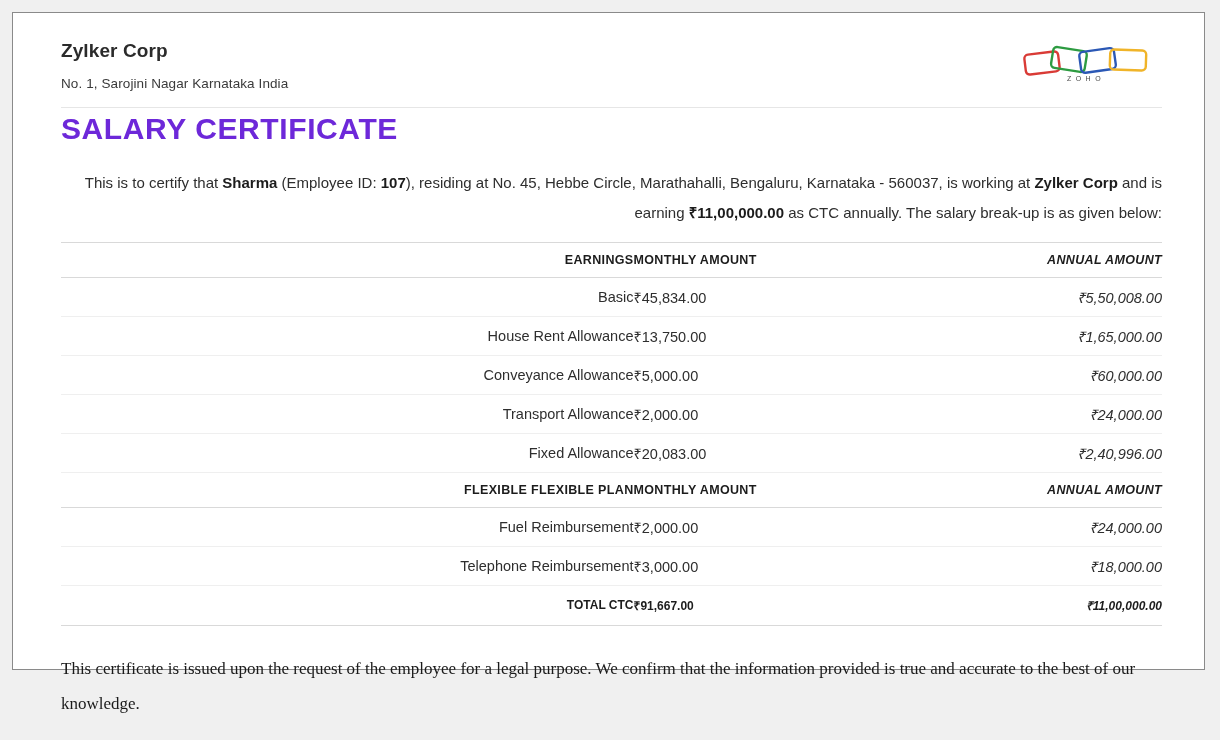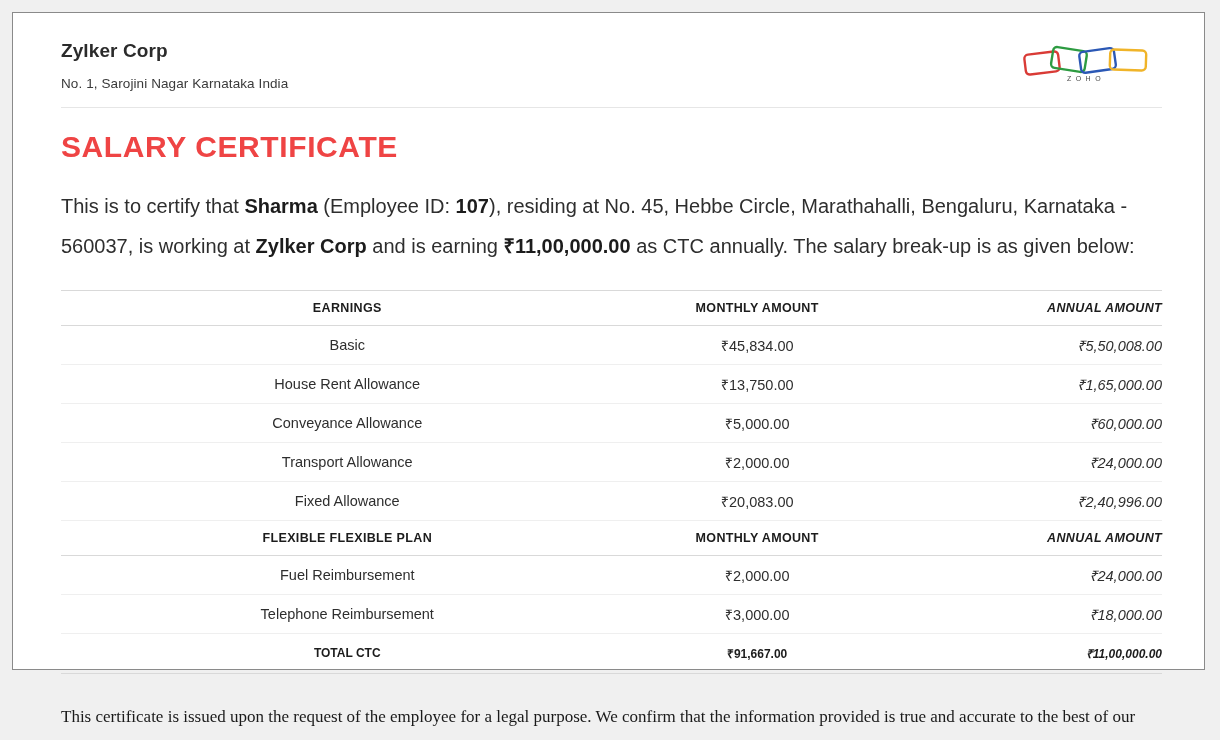--- a/index.html
+++ b/index.html
@@ -54,66 +54,67 @@
   .logo-wrap {
     margin-top: 2px;
     margin-right: 12px;
   }
 
   
   .doc-title {
     font-size: 30px;
     font-weight: bold;
     letter-spacing: 0.6px;
-    color: #ef4444;
-    margin-top: 22px;
+    color: #6d28d9;
+    margin-top: 4px;
     margin-bottom: 22px;
   }
 
   
   .salutation-row {
     display: flex;
     justify-content: space-between;
     align-items: baseline;
     font-size: 14.5px;
     color: #2e2e2e;
     margin-bottom: 18px;
   }
 
   .doc-date { white-space: nowrap; }
 
   
   .certify-para {
-    font-size: 20px;
+    font-size: 15px;
     line-height: 2.0;
     color: #2e2e2e;
-    margin-bottom: 24px;
+    margin-bottom: 14px;
     max-width: 1108px;
+    text-align: right;
   }
   .certify-para b { font-weight: bold; color: #1c1c1c; }
 
   
   table.salary {
     width: 100%;
     border-collapse: collapse;
     font-size: 14.5px;
     color: #2e2e2e;
   }
 
   table.salary th,
   table.salary td {
     padding: 9px 0;
-    text-align: center;
+    text-align: right;
     font-weight: normal;
   }
 
   table.salary th.col-label { width: 52%; }
   table.salary th.col-month, table.salary td.col-month {
     width: 25%;
-    text-align: center;
+    text-align: left;
     padding-right: 28px;
   }
   table.salary th.col-annual, table.salary td.col-annual {
     width: 23%;
     text-align: right;
     font-style: italic;
   }
 
   tr.section-head th {
     font-weight: bold;

